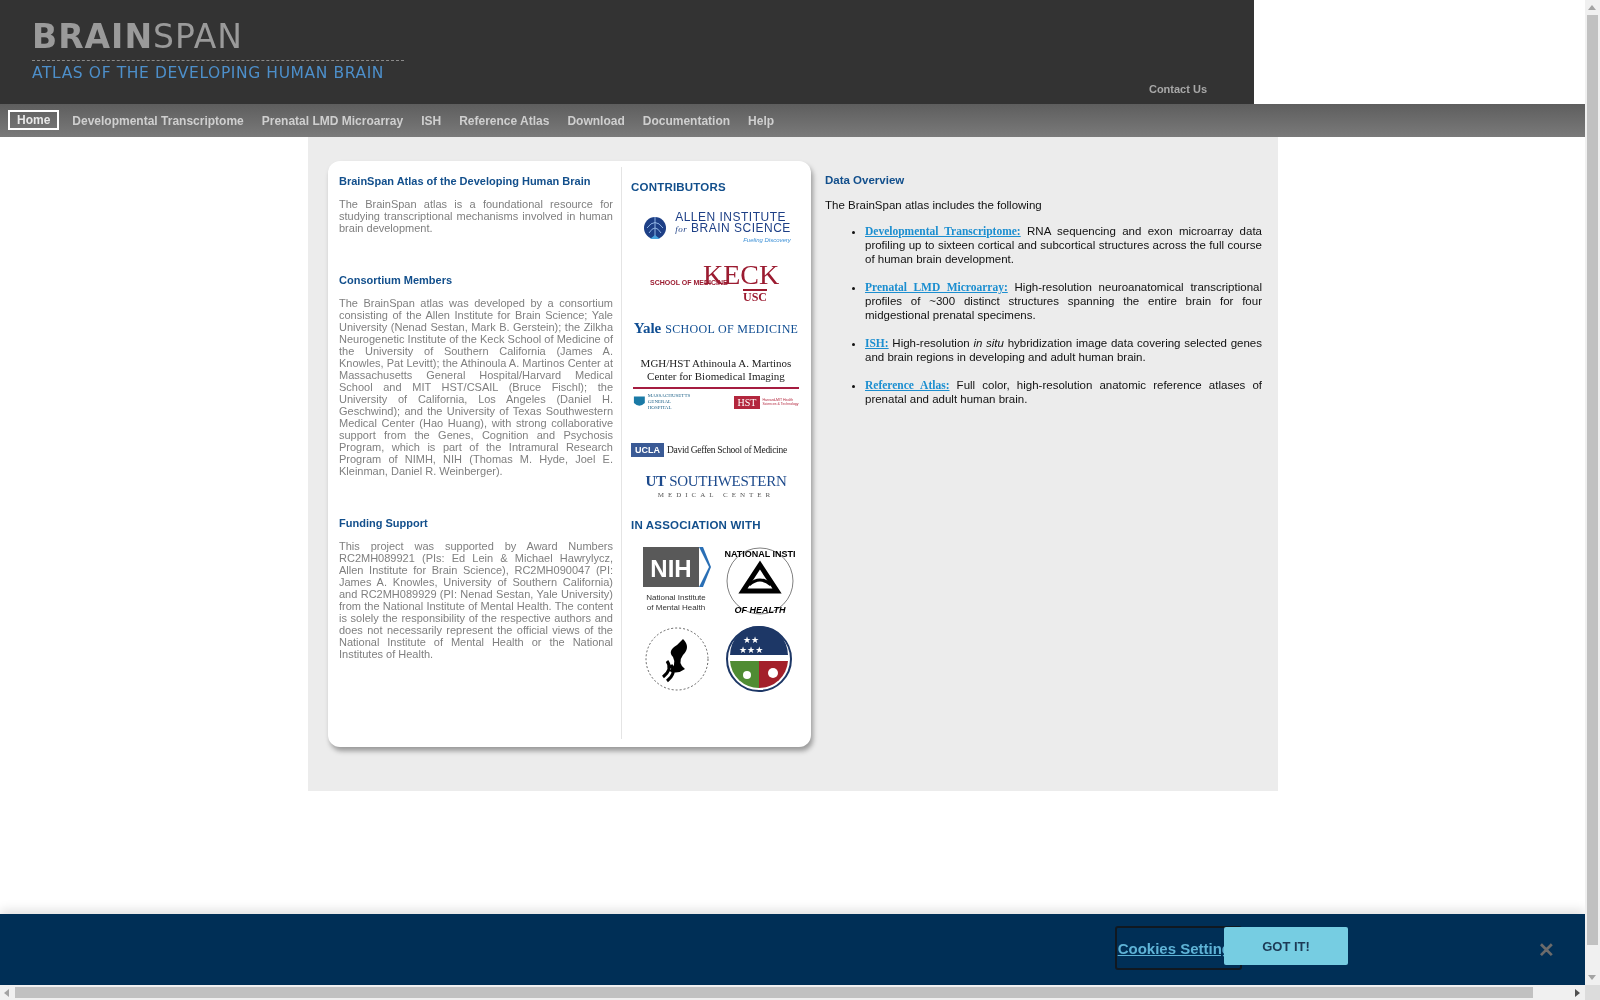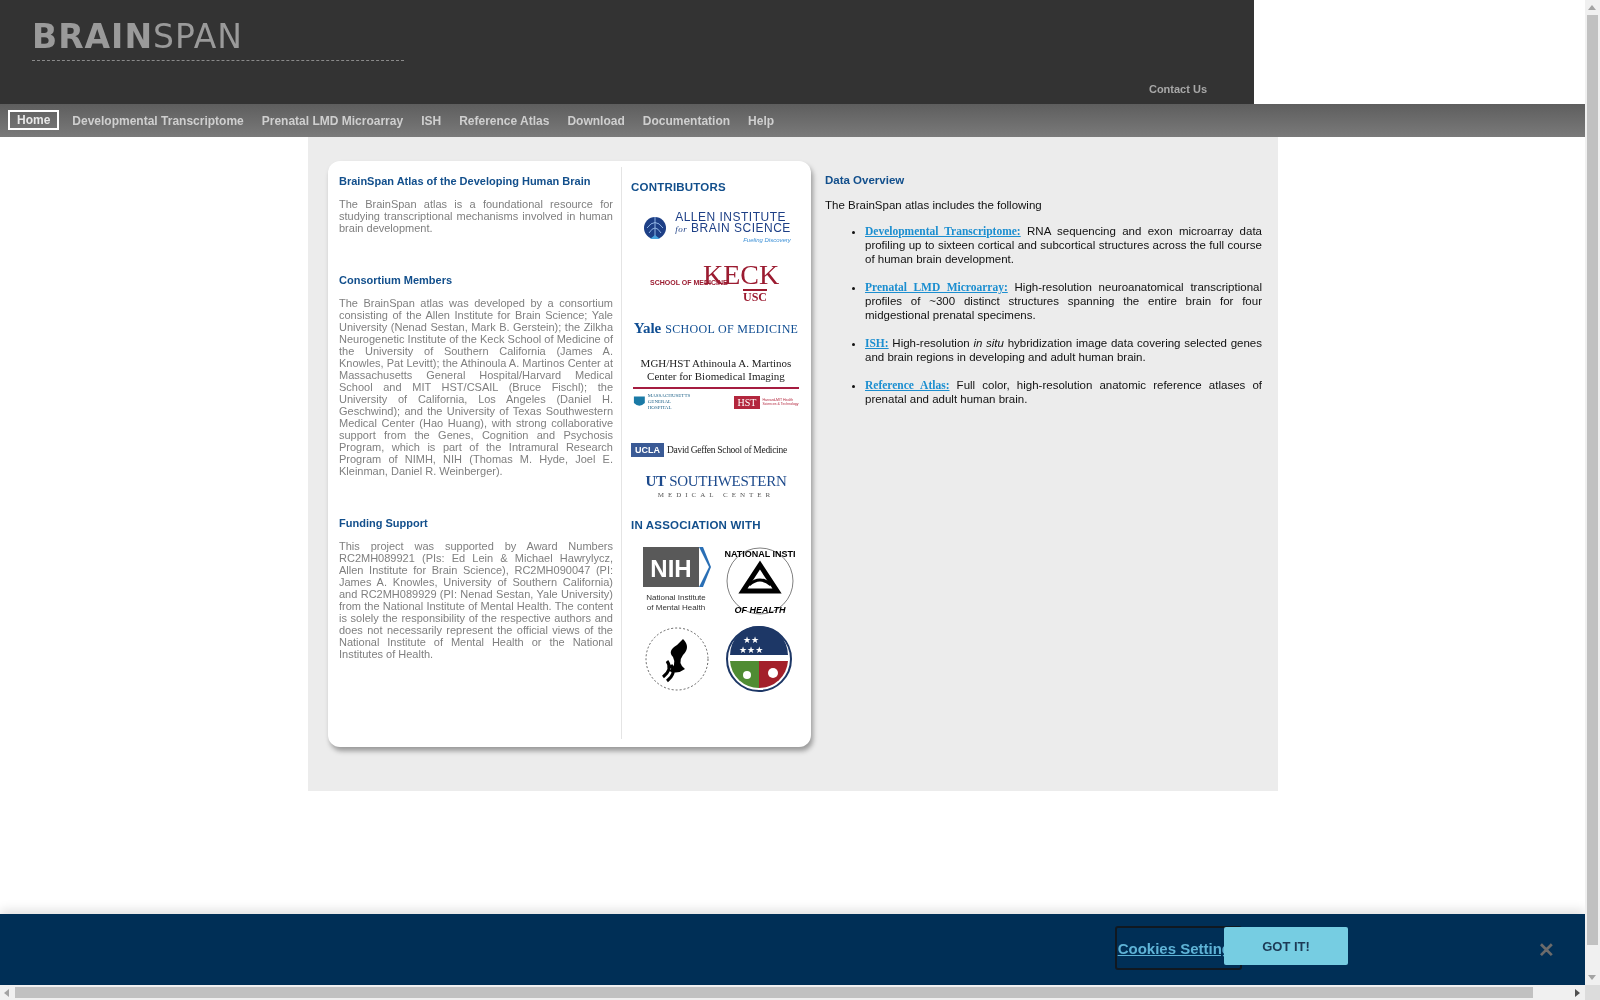--- a/index.html
+++ b/index.html
@@ -62,20 +62,21 @@
 </style>
 </head>
 <body>
 
 <div class="viewport">
 
   <div class="header">
     <div class="logo">
       <div class="logo-main"><b>BRAIN</b><span class="light">SPAN</span></div>
       <div class="logo-rule"></div>
+      <div class="logo-sub">ATLAS OF THE DEVELOPING HUMAN BRAIN</div>
     </div>
     <a class="contact" href="#">Contact Us</a>
   </div>
 
   <nav class="nav">
     <ul>
       <li><a href="#" class="active">Home</a></li>
       <li><a href="#">Developmental Transcriptome</a></li>
       <li><a href="#">Prenatal LMD Microarray</a></li>
       <li><a href="#">ISH</a></li>

